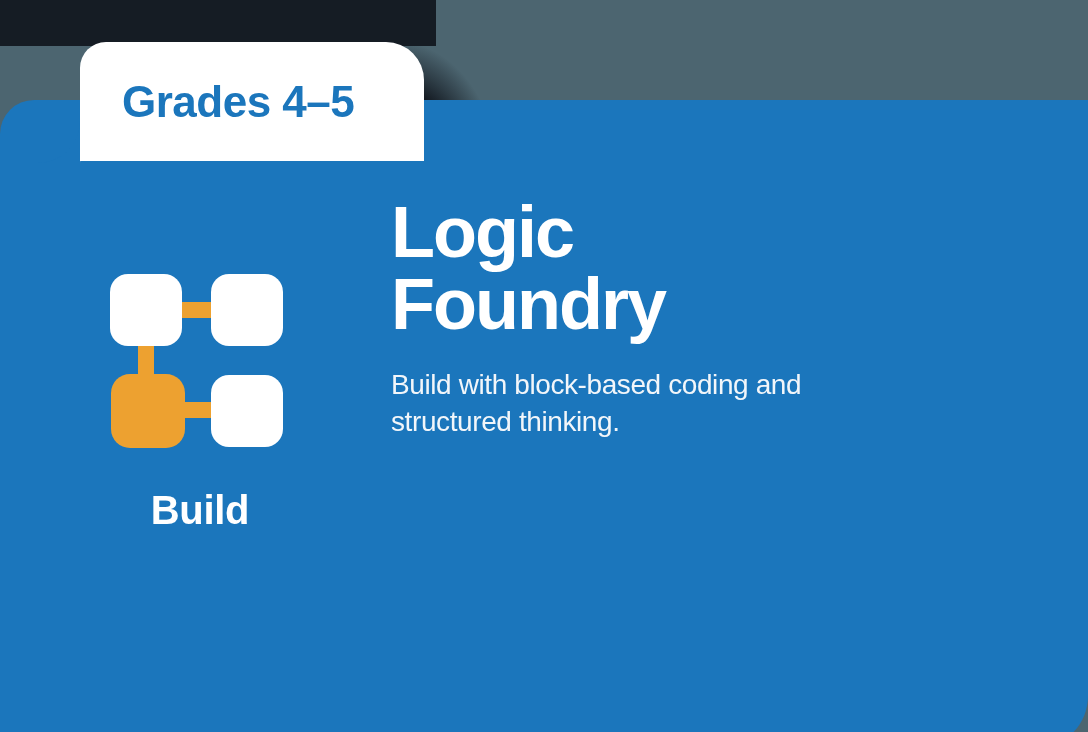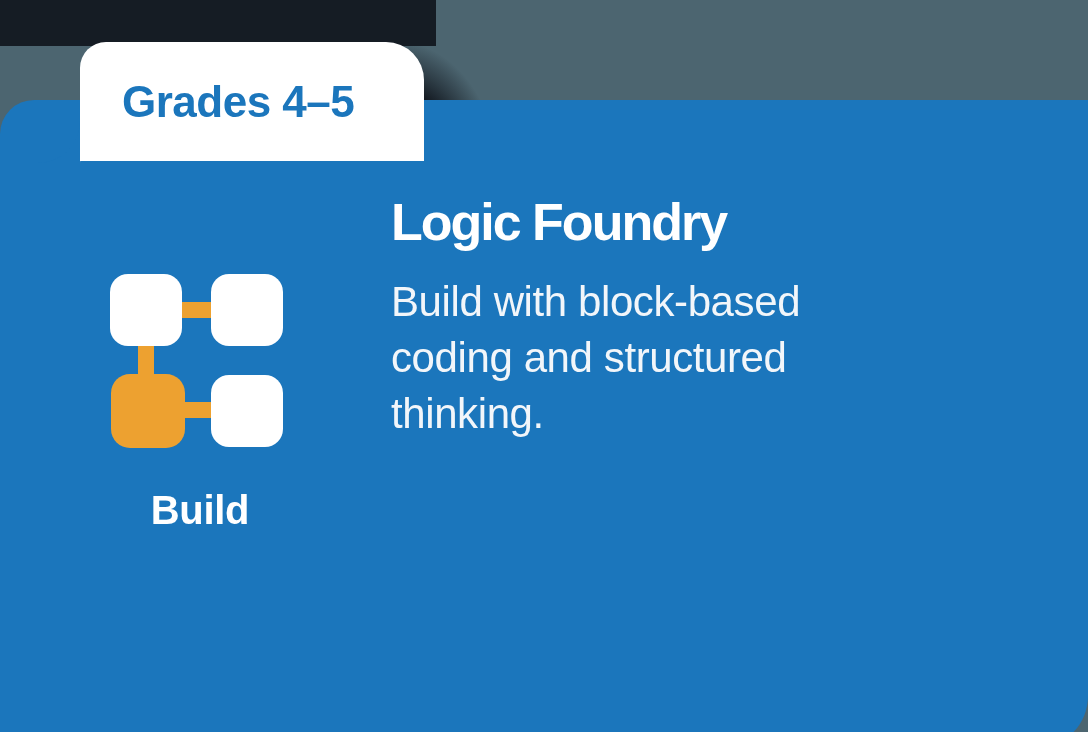--- a/index.html
+++ b/index.html
@@ -135,31 +135,31 @@
 
   
   .right-col {
     position: absolute;
     left: 391px;
     top: 196px;
     width: 600px;
     z-index: 5;
   }
   .title {
-    font-size: 52px;
+    font-size: 72px;
     line-height: 1.0;
     font-weight: bold;
     color: #ffffff;
     letter-spacing: -2px;
     margin: 0;
     max-width: 420px;
   }
   .desc {
     margin: 26px 0 0 0;
-    font-size: 42px;
+    font-size: 28px;
     line-height: 1.33;
     color: #f2f6fa;
     letter-spacing: -0.4px;
     max-width: 500px;
     font-weight: normal;
   }
 </style>
 </head>
 <body>
 

